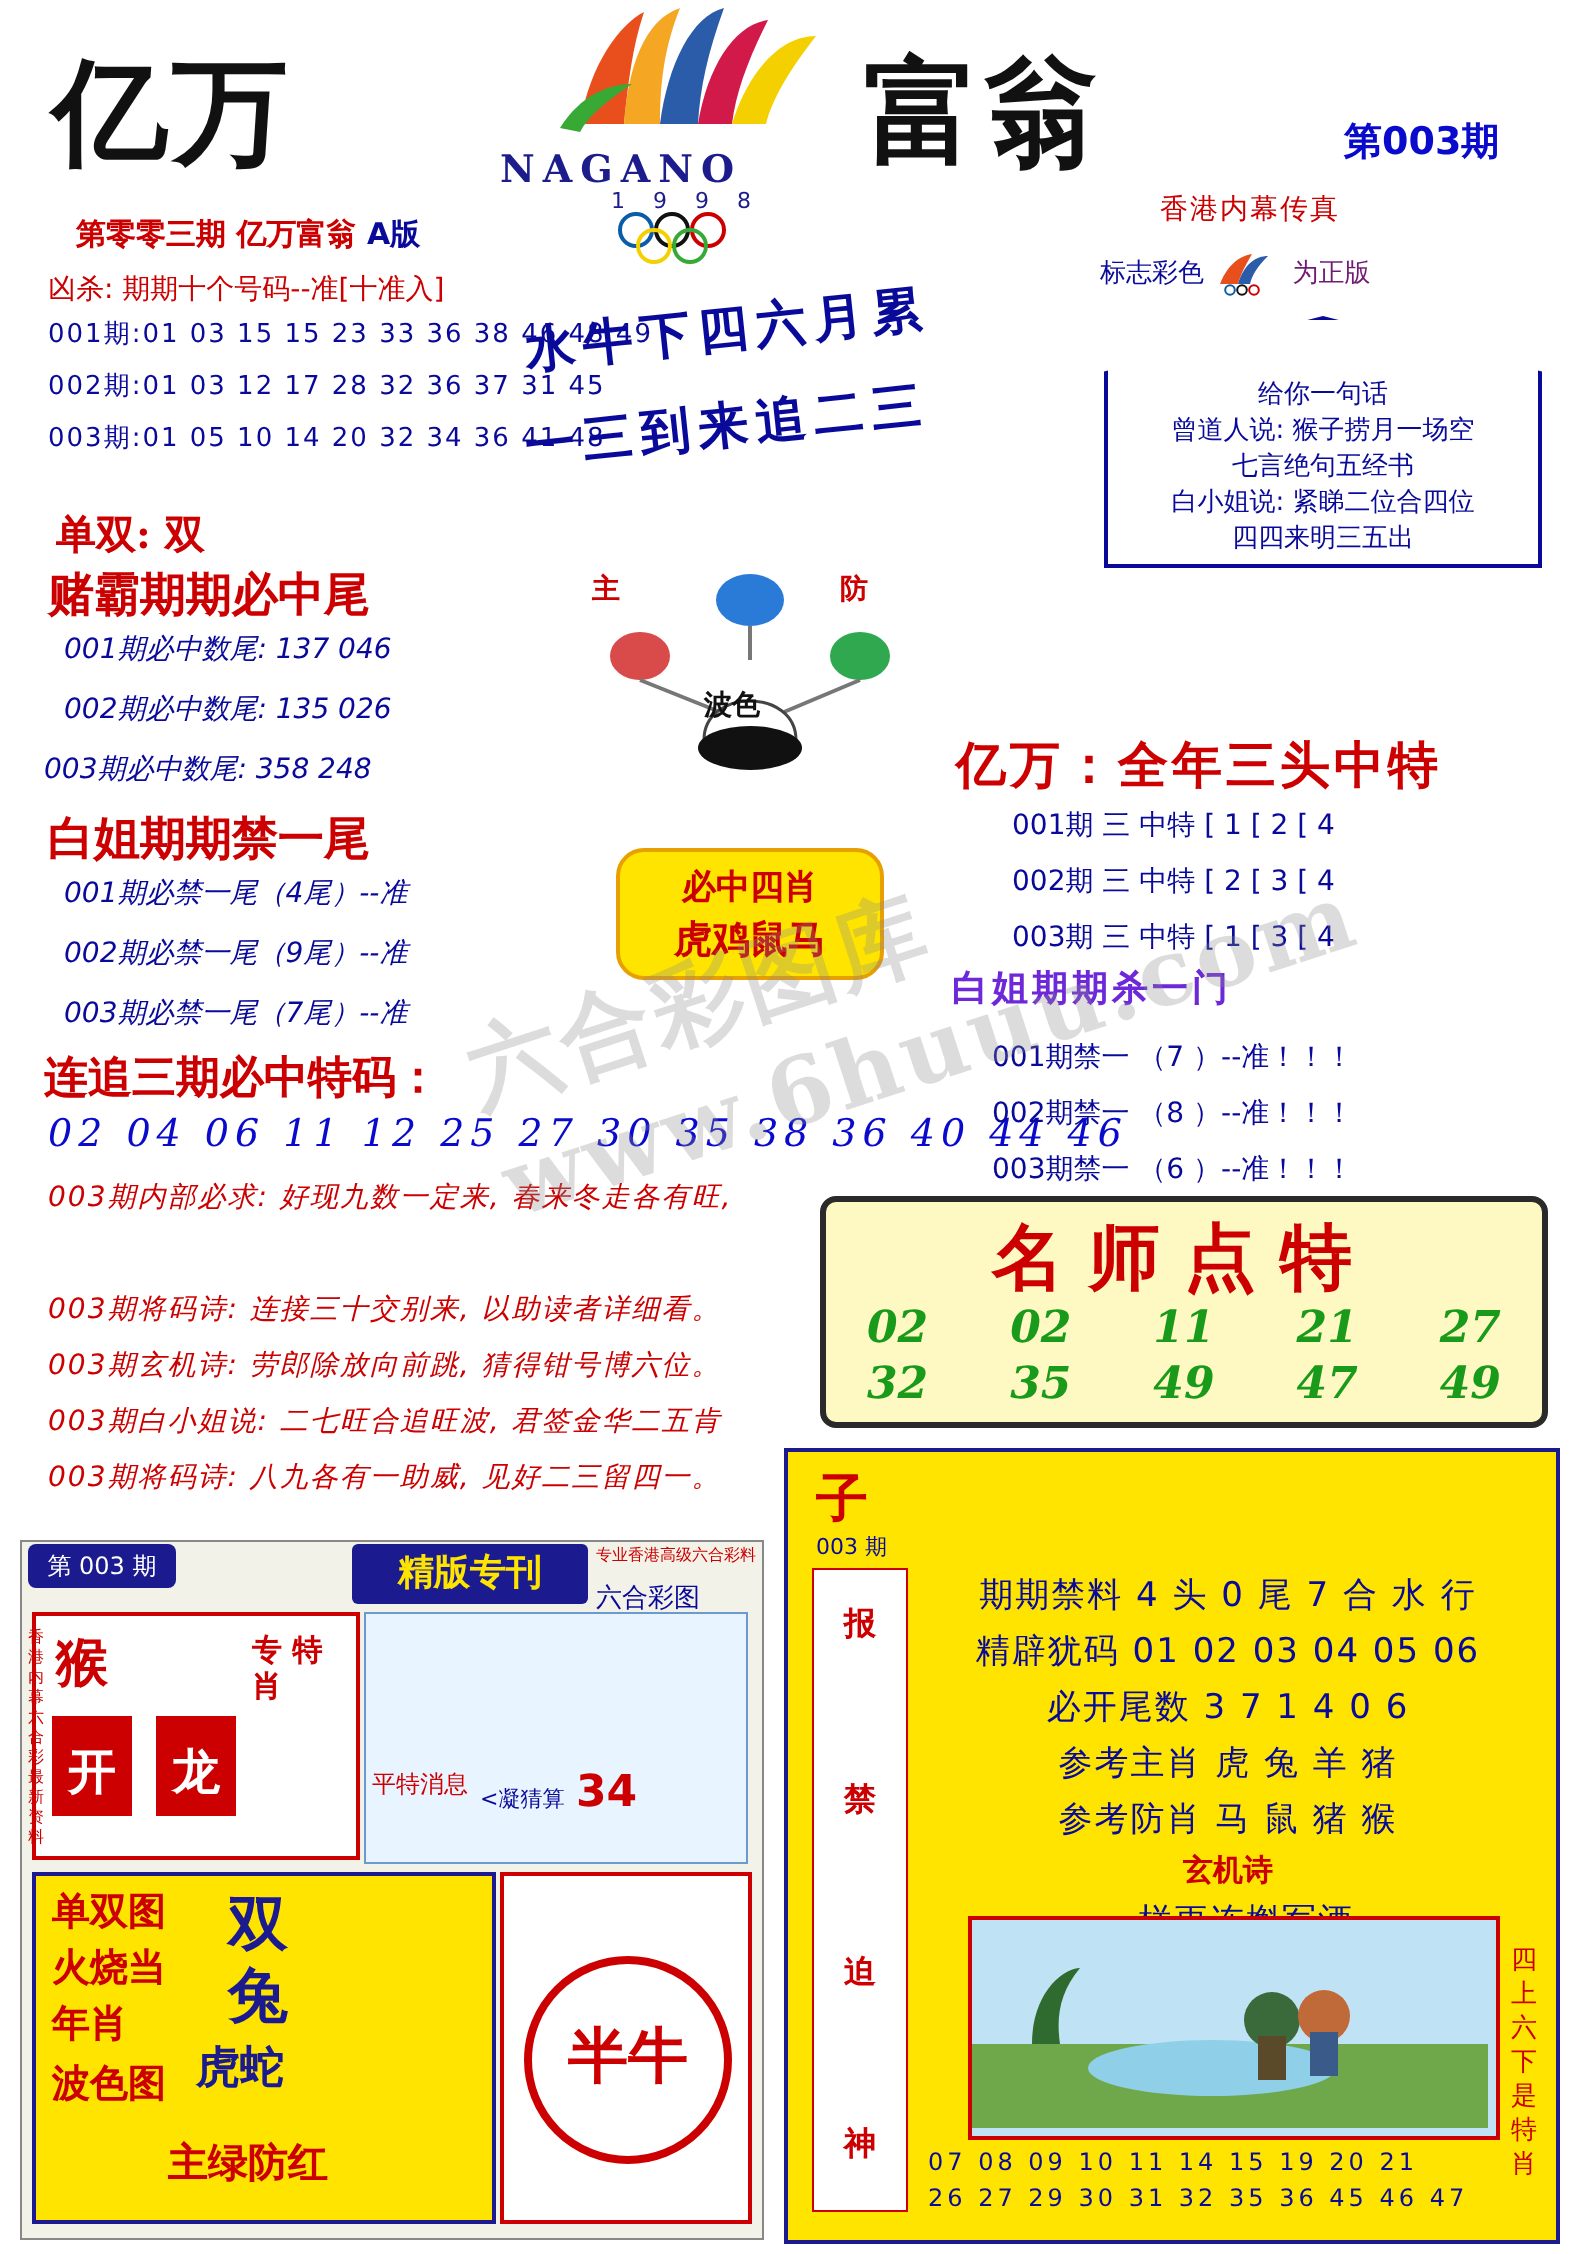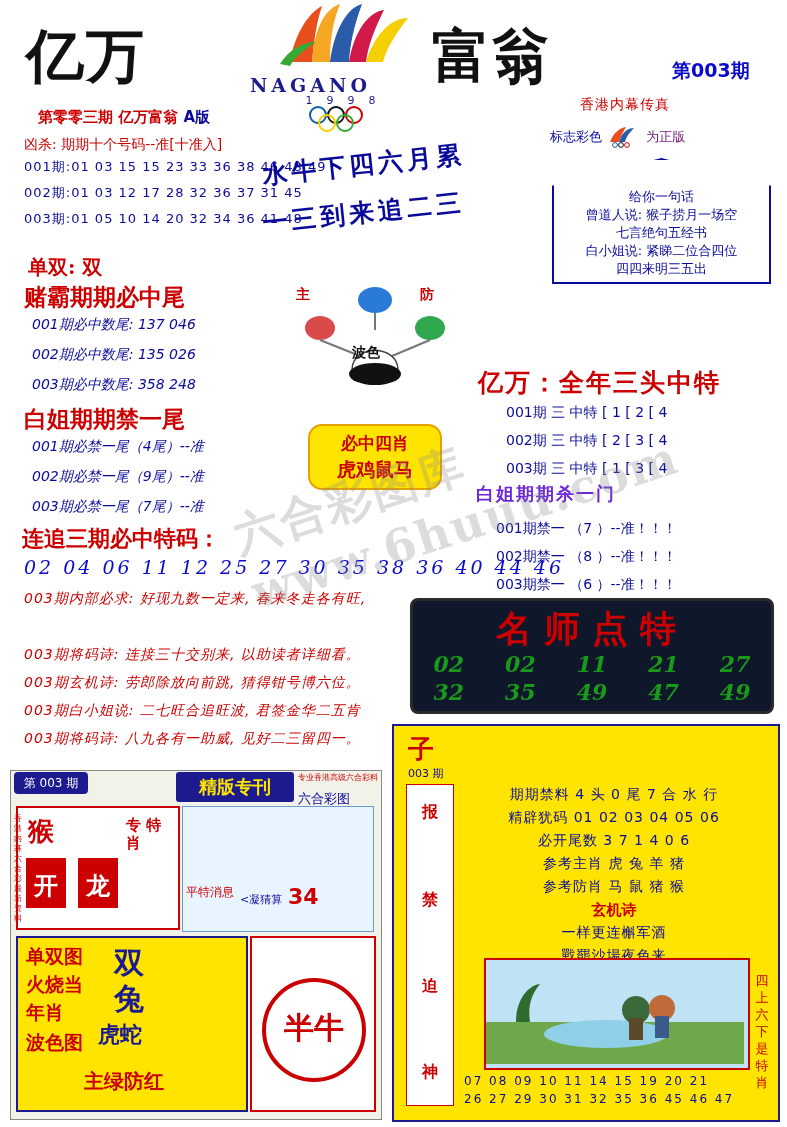--- a/index.html
+++ b/index.html
@@ -49,21 +49,21 @@
   .r2{left:24px;top:184px;}
   .r3{left:24px;top:210px;}
 
   .dan-shuang{left:28px;top:254px;font-size:20px;color:#cc0000;font-weight:bold;
       font-family:"DejaVu Serif","Liberation Serif",serif;}
   .du-ba{left:24px;top:282px;font-size:23px;color:#cc0000;font-weight:bold;
       font-family:"DejaVu Serif","Liberation Serif",serif;}
   .du-row{font-size:14px;color:#0a0a9a;font-style:italic;}
   .du1{left:32px;top:316px;}
   .du2{left:32px;top:346px;}
-  .du3{left:32px;top:376px;}
+  .du3{left:22px;top:376px;}
 
   .bai-jie{left:24px;top:404px;font-size:23px;color:#cc0000;font-weight:bold;
       font-family:"DejaVu Serif","Liberation Serif",serif;}
   .bj-row{font-size:14px;color:#0a0a9a;font-style:italic;}
   .bj1{left:32px;top:438px;}
   .bj2{left:32px;top:468px;}
   .bj3{left:32px;top:498px;}
 
   .lian-zhui{left:22px;top:524px;font-size:22px;color:#cc0000;font-weight:bold;
       font-family:"DejaVu Serif","Liberation Serif",serif;}
@@ -115,21 +115,21 @@
   .yw3{left:506px;top:460px;}
 
   .baijie2{left:476px;top:482px;font-size:18px;color:#6d28d9;font-weight:bold;
      font-family:"DejaVu Serif","Liberation Serif",serif;letter-spacing:2px;}
   .bm-row{font-size:14px;color:#0a0a9a;}
   .bm1{left:496px;top:520px;}
   .bm2{left:496px;top:548px;}
   .bm3{left:496px;top:576px;}
 
   
-  .ms-box{left:410px;top:598px;width:358px;height:110px;background:#0f172a;
+  .ms-box{left:410px;top:598px;width:358px;height:110px;background:#fef9c3;
      border:3px solid #2a2a2a;border-radius:8px;}
   .ms-title{position:absolute;left:0;top:4px;width:358px;text-align:center;
      font-size:36px;color:#cc0000;font-weight:bold;letter-spacing:12px;
      font-family:"DejaVu Serif","Liberation Serif",serif;}
   .ms-nums{position:absolute;left:0;width:358px;display:flex;justify-content:space-around;
      font-size:22px;color:#1a9a1a;font-style:italic;font-weight:bold;
      font-family:"DejaVu Serif","Liberation Serif",serif;}
   .ms-n1{top:50px;}
   .ms-n2{top:78px;}
 
@@ -156,21 +156,21 @@
   .niu-circle{position:absolute;left:262px;top:978px;width:96px;height:96px;border:4px solid #cc0000;border-radius:50%;}
   .niu-text{position:absolute;left:0;top:26px;width:96px;text-align:center;font-size:30px;color:#cc0000;font-weight:bold;}
 
   
   .br-panel{left:392px;top:724px;width:384px;height:394px;background:#ffe400;border:2px solid #1b1b8f;}
   .zi-head{position:absolute;left:14px;top:6px;font-size:26px;color:#cc0000;font-weight:bold;}
   .zi-sub{position:absolute;left:14px;top:40px;font-size:11px;color:#0a0a9a;}
   .zodiac-col{position:absolute;left:12px;top:58px;width:46px;height:320px;background:#fff;border:1px solid #cc0000;}
   .zod-label{position:absolute;left:16px;width:40px;text-align:center;font-size:16px;color:#cc0000;font-weight:bold;}
   .info-block{position:absolute;left:70px;top:60px;width:300px;}
-  .ib-row{font-size:14px;color:#0a0a9a;margin-bottom:5px;letter-spacing:1px;}
+  .ib-row{font-size:17px;color:#0a0a9a;margin-bottom:5px;letter-spacing:1px;}
   .ib-red{color:#cc0000;font-weight:bold;text-align:center;font-size:15px;margin:4px 0;}
   .ib-center{text-align:center;}
   .pic-box{position:absolute;left:90px;top:232px;width:262px;height:108px;background:#bfe3f5;border:2px solid #cc0000;}
   .bot-nums{position:absolute;left:70px;width:300px;font-size:12px;color:#0a0a9a;letter-spacing:2px;}
   .bn1{top:348px;}
   .bn2{top:366px;}
   .side-vert{position:absolute;right:6px;top:246px;width:20px;font-size:13px;color:#cc0000;line-height:17px;text-align:center;}
 
   
   .watermark{

